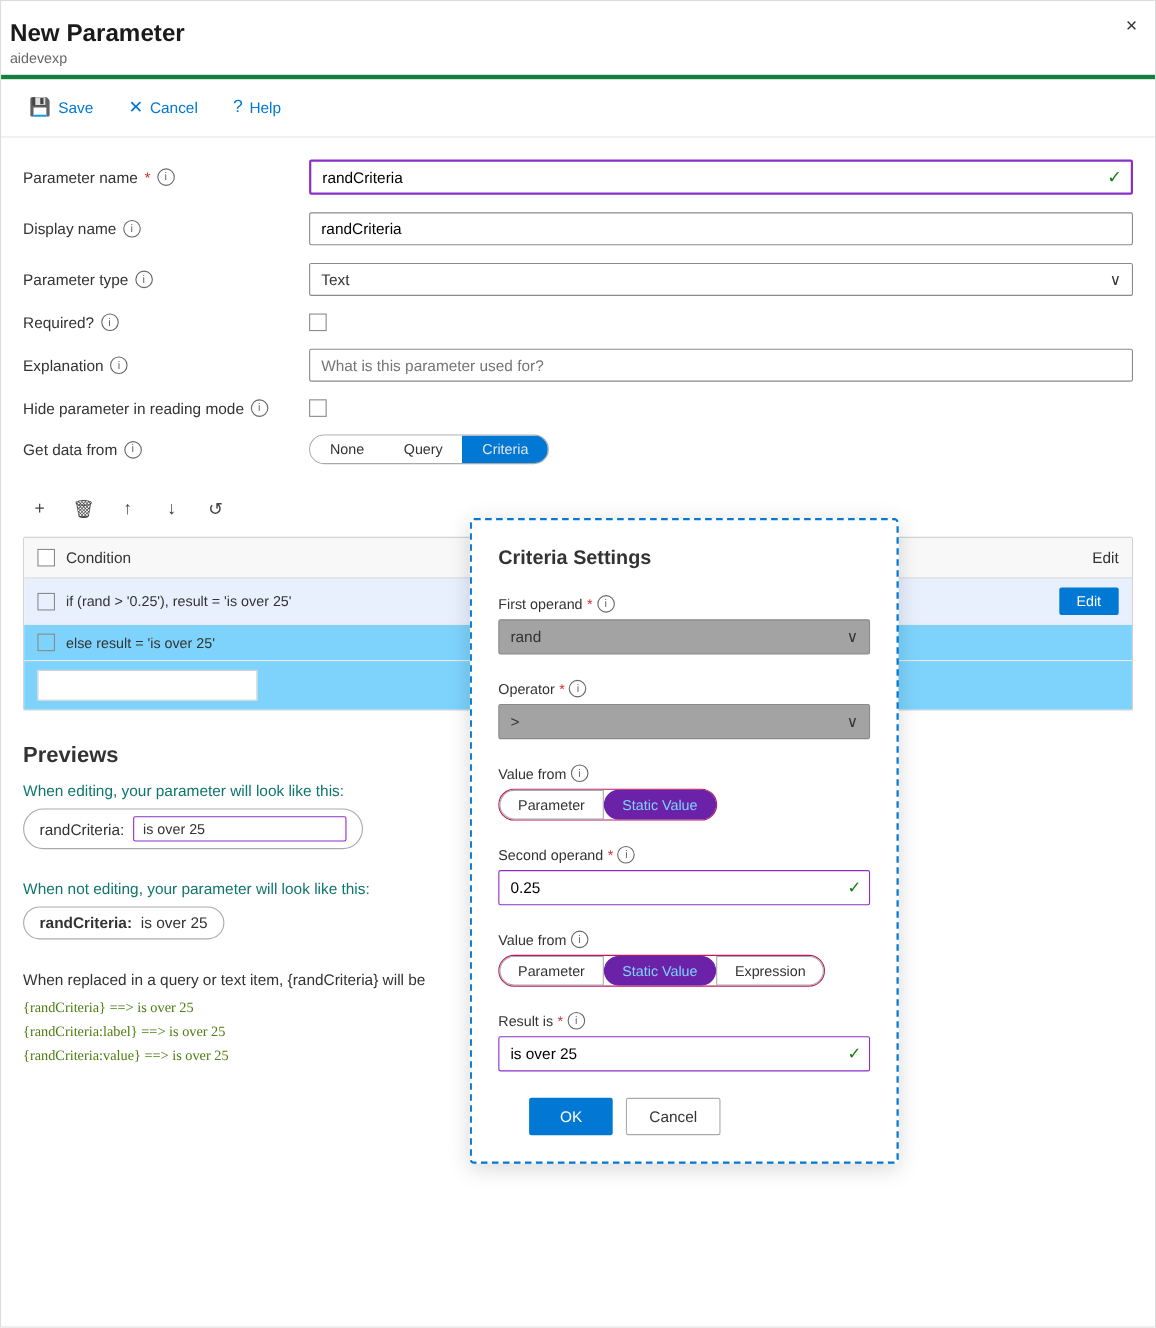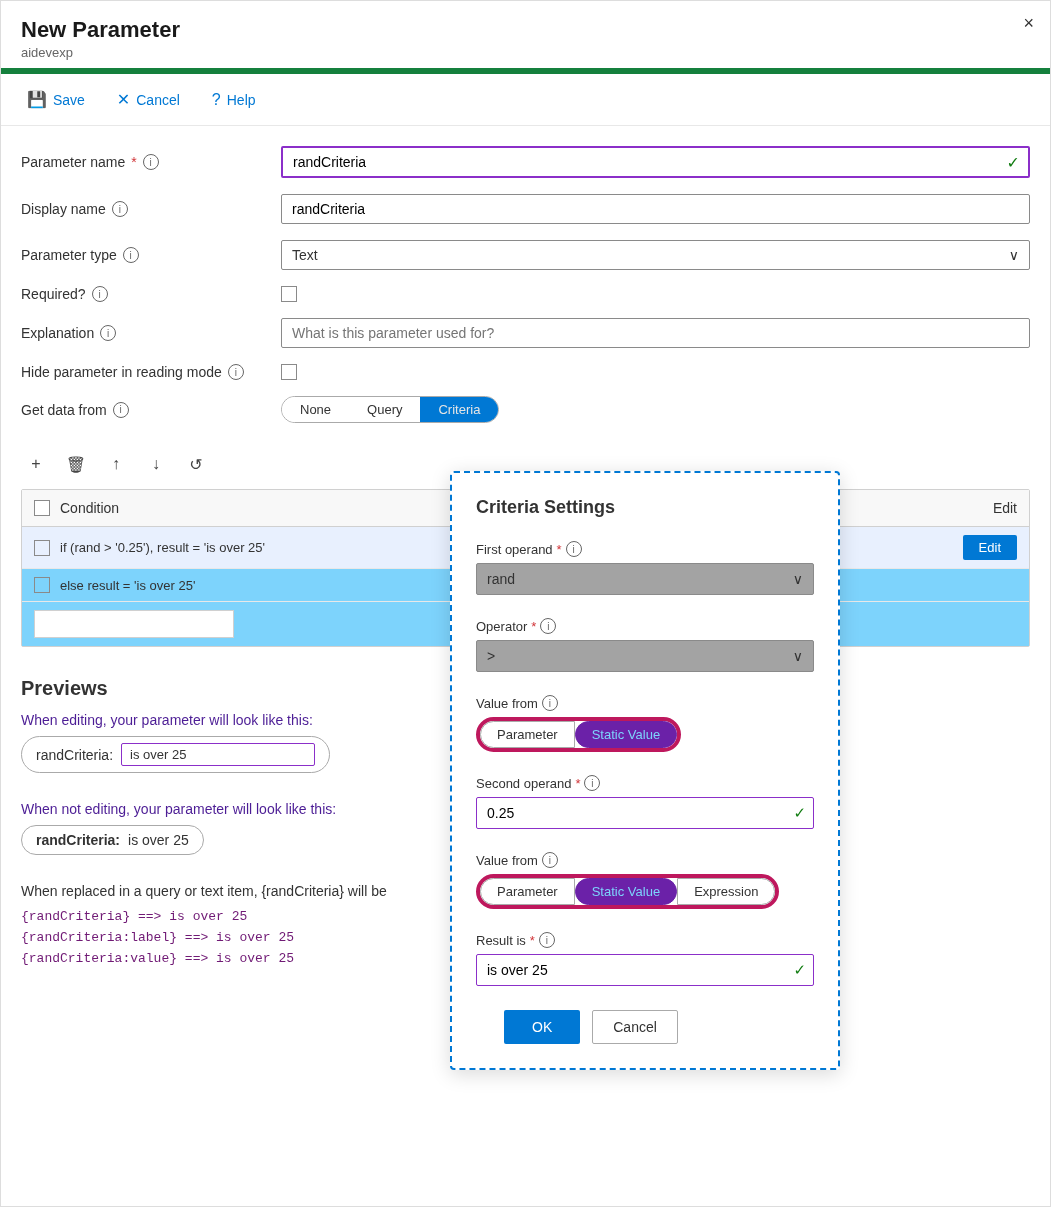--- a/index.html
+++ b/index.html
@@ -1,20 +1,20 @@
 <!DOCTYPE html>
 <html><head>
   <meta charset="utf-8">
   <style>
     * { box-sizing: border-box; margin: 0; padding: 0; }
     body { font-family: 'Segoe UI', Arial, sans-serif; font-size: 14px; background: #f5f5f5; color: #333; }
     
     .panel { background: #fff; width: 1051px; min-height: 1207px; position: relative; border: 1px solid #ddd; }
     
-    .panel-header { padding: 16px 20px 8px 20px; border-bottom: 6px solid #15803d; }
+    .panel-header { padding: 16px 20px 8px 8px; border-bottom: 4px solid #15803d; }
     .panel-title { font-size: 22px; font-weight: 600; color: #1a1a1a; }
     .panel-subtitle { font-size: 13px; color: #666; margin-top: 2px; }
     
     .close-btn { position: absolute; top: 12px; right: 16px; font-size: 18px; cursor: pointer; color: #333; background: none; border: none; }
     
     .toolbar { display: flex; align-items: center; gap: 20px; padding: 12px 20px; border-bottom: 1px solid #e8e8e8; }
     .toolbar-btn { display: flex; align-items: center; gap: 6px; cursor: pointer; color: #0078d4; font-size: 14px; background: none; border: none; padding: 4px 6px; }
     .toolbar-icon { font-size: 16px; }
     
     .form-body { padding: 20px 20px; }
@@ -45,42 +45,42 @@
     .criteria-row { display: flex; align-items: center; gap: 10px; padding: 8px 12px; border-bottom: 1px solid #e8e8e8; background: #7dd3fc; }
     .criteria-row.highlighted { background: #e8f0fe; }
     .criteria-row:last-child { border-bottom: none; }
     .row-checkbox { width: 16px; height: 16px; border: 1px solid #8a8a8a; cursor: pointer; }
     .row-text { flex: 1; font-size: 13px; color: #333; }
     .edit-btn { background: #0078d4; color: #fff; border: none; padding: 5px 16px; border-radius: 2px; cursor: pointer; font-size: 13px; }
     .empty-input { width: 200px; border: 1px solid #d0d0d0; height: 28px; }
     
     .previews-section { padding: 10px 20px 20px 20px; }
     .previews-title { font-size: 20px; font-weight: 600; margin-bottom: 12px; }
-    .preview-label { font-size: 14px; color: #4c1d95; margin-bottom: 8px; }
+    .preview-label { font-size: 14px; color: #0f766e; margin-bottom: 8px; }
     .preview-item { display: inline-flex; align-items: center; gap: 8px; border: 1px solid #aaa; border-radius: 20px; padding: 6px 14px; margin-bottom: 12px; }
     .preview-item-label { font-size: 14px; font-weight: 500; }
     .preview-item-value { border: 1px solid #8b2fc9; border-radius: 2px; padding: 3px 8px; font-size: 13px; color: #333; min-width: 80px; }
     .preview-item2 { display: inline-flex; align-items: center; gap: 8px; border: 1px solid #aaa; border-radius: 20px; padding: 6px 14px; margin-bottom: 12px; }
     .preview-item2-label { font-size: 14px; font-weight: 600; color: #333; }
     
     .preview-text { font-size: 14px; color: #333; margin-bottom: 10px; }
-    .code-text { font-family: Liberation Mono, monospace; font-size: 13px; color: #701a75; margin-bottom: 6px; display: block; }
-    
-    
-    .modal-overlay { position: absolute; top: 470px; left: 430px; z-index: 100; padding-left: 19px; }
+    .code-text { font-family: Liberation Serif, serif; font-size: 13px; color: #4d7c0f; margin-bottom: 6px; display: block; }
+    
+    
+    .modal-overlay { position: absolute; top: 470px; left: 407px; z-index: 100; padding-left: 19px; }
     .modal-box { background: #fff; border: 2px dashed #0078d4; border-radius: 4px; padding: 24px; width: 390px; box-shadow: 0 4px 20px rgba(0,0,0,0.15); }
     .modal-title { font-size: 18px; font-weight: 600; margin-bottom: 16px; }
     
     .modal-row { margin-bottom: 16px; margin-top: 23px; }
     .modal-label { font-size: 13px; font-weight: 500; margin-bottom: 6px; display: flex; align-items: center; gap: 4px; }
     .modal-label .required { color: #d13438; }
     
     .modal-select { width: 100%; border: 1px solid #8a8a8a; border-radius: 2px; padding: 7px 10px; font-size: 14px; display: flex; align-items: center; justify-content: space-between; cursor: pointer; background: #a3a3a3; }
     
-    .modal-seg { display: flex; border-radius: 20px; border: 4px solid #be185d; overflow: visible; width: fit-content; gap: 0; }
+    .modal-seg { display: flex; border-radius: 20px; border: 1px solid #be185d; overflow: visible; width: fit-content; gap: 0; }
     .modal-seg-btn { padding: 5px 16px; font-size: 13px; cursor: pointer; border: 1px solid #aaa; background: #fff; color: #333; }
     .modal-seg-btn:first-child { border-radius: 20px 0 0 20px; }
     .modal-seg-btn:last-child { border-radius: 0 20px 20px 0; }
     .modal-seg-btn.active { background: #6b21a8; color: #7dd3fc; border-color: #6b21a8; border-radius: 20px; z-index: 1; }
     
     .modal-input { position: relative; }
     .modal-input input { width: 100%; border: 1px solid #8a8a8a; border-radius: 2px; padding: 7px 32px 7px 10px; font-size: 14px; outline: none; }
     .modal-input input.valid { border-color: #8b2fc9; }
     .modal-check { position: absolute; right: 8px; top: 50%; transform: translateY(-50%); color: #107c10; font-size: 15px; }
     

